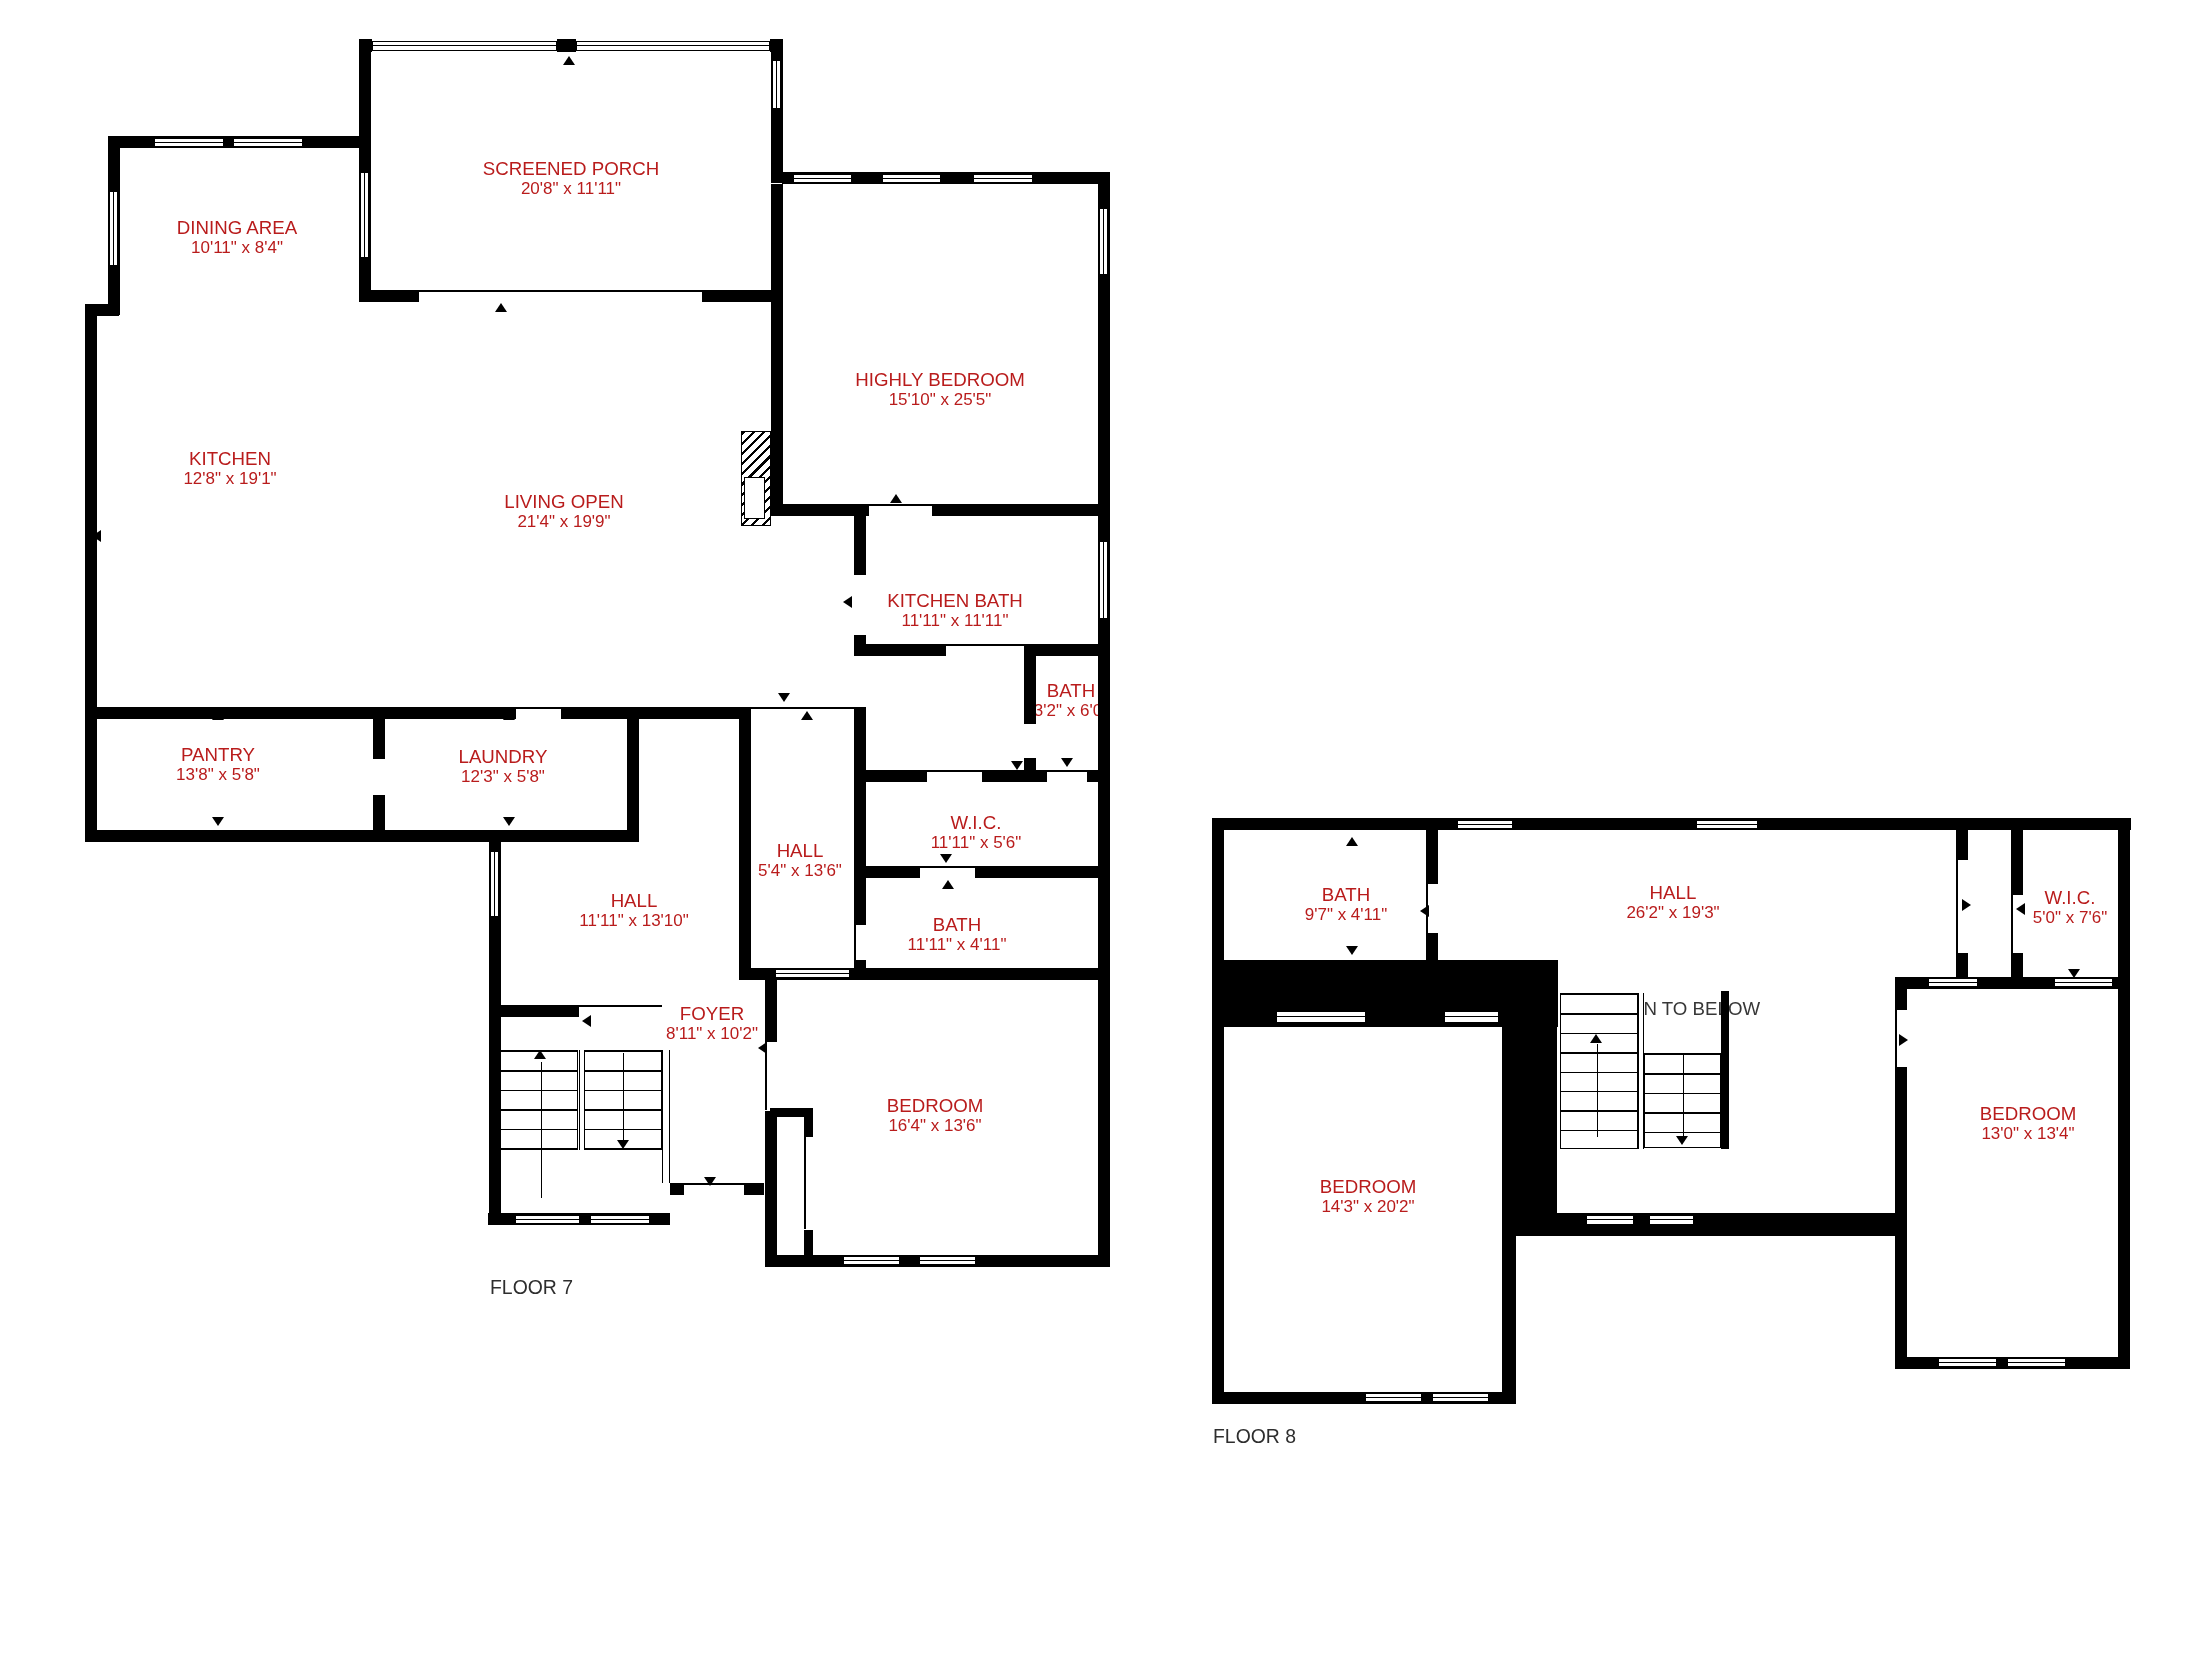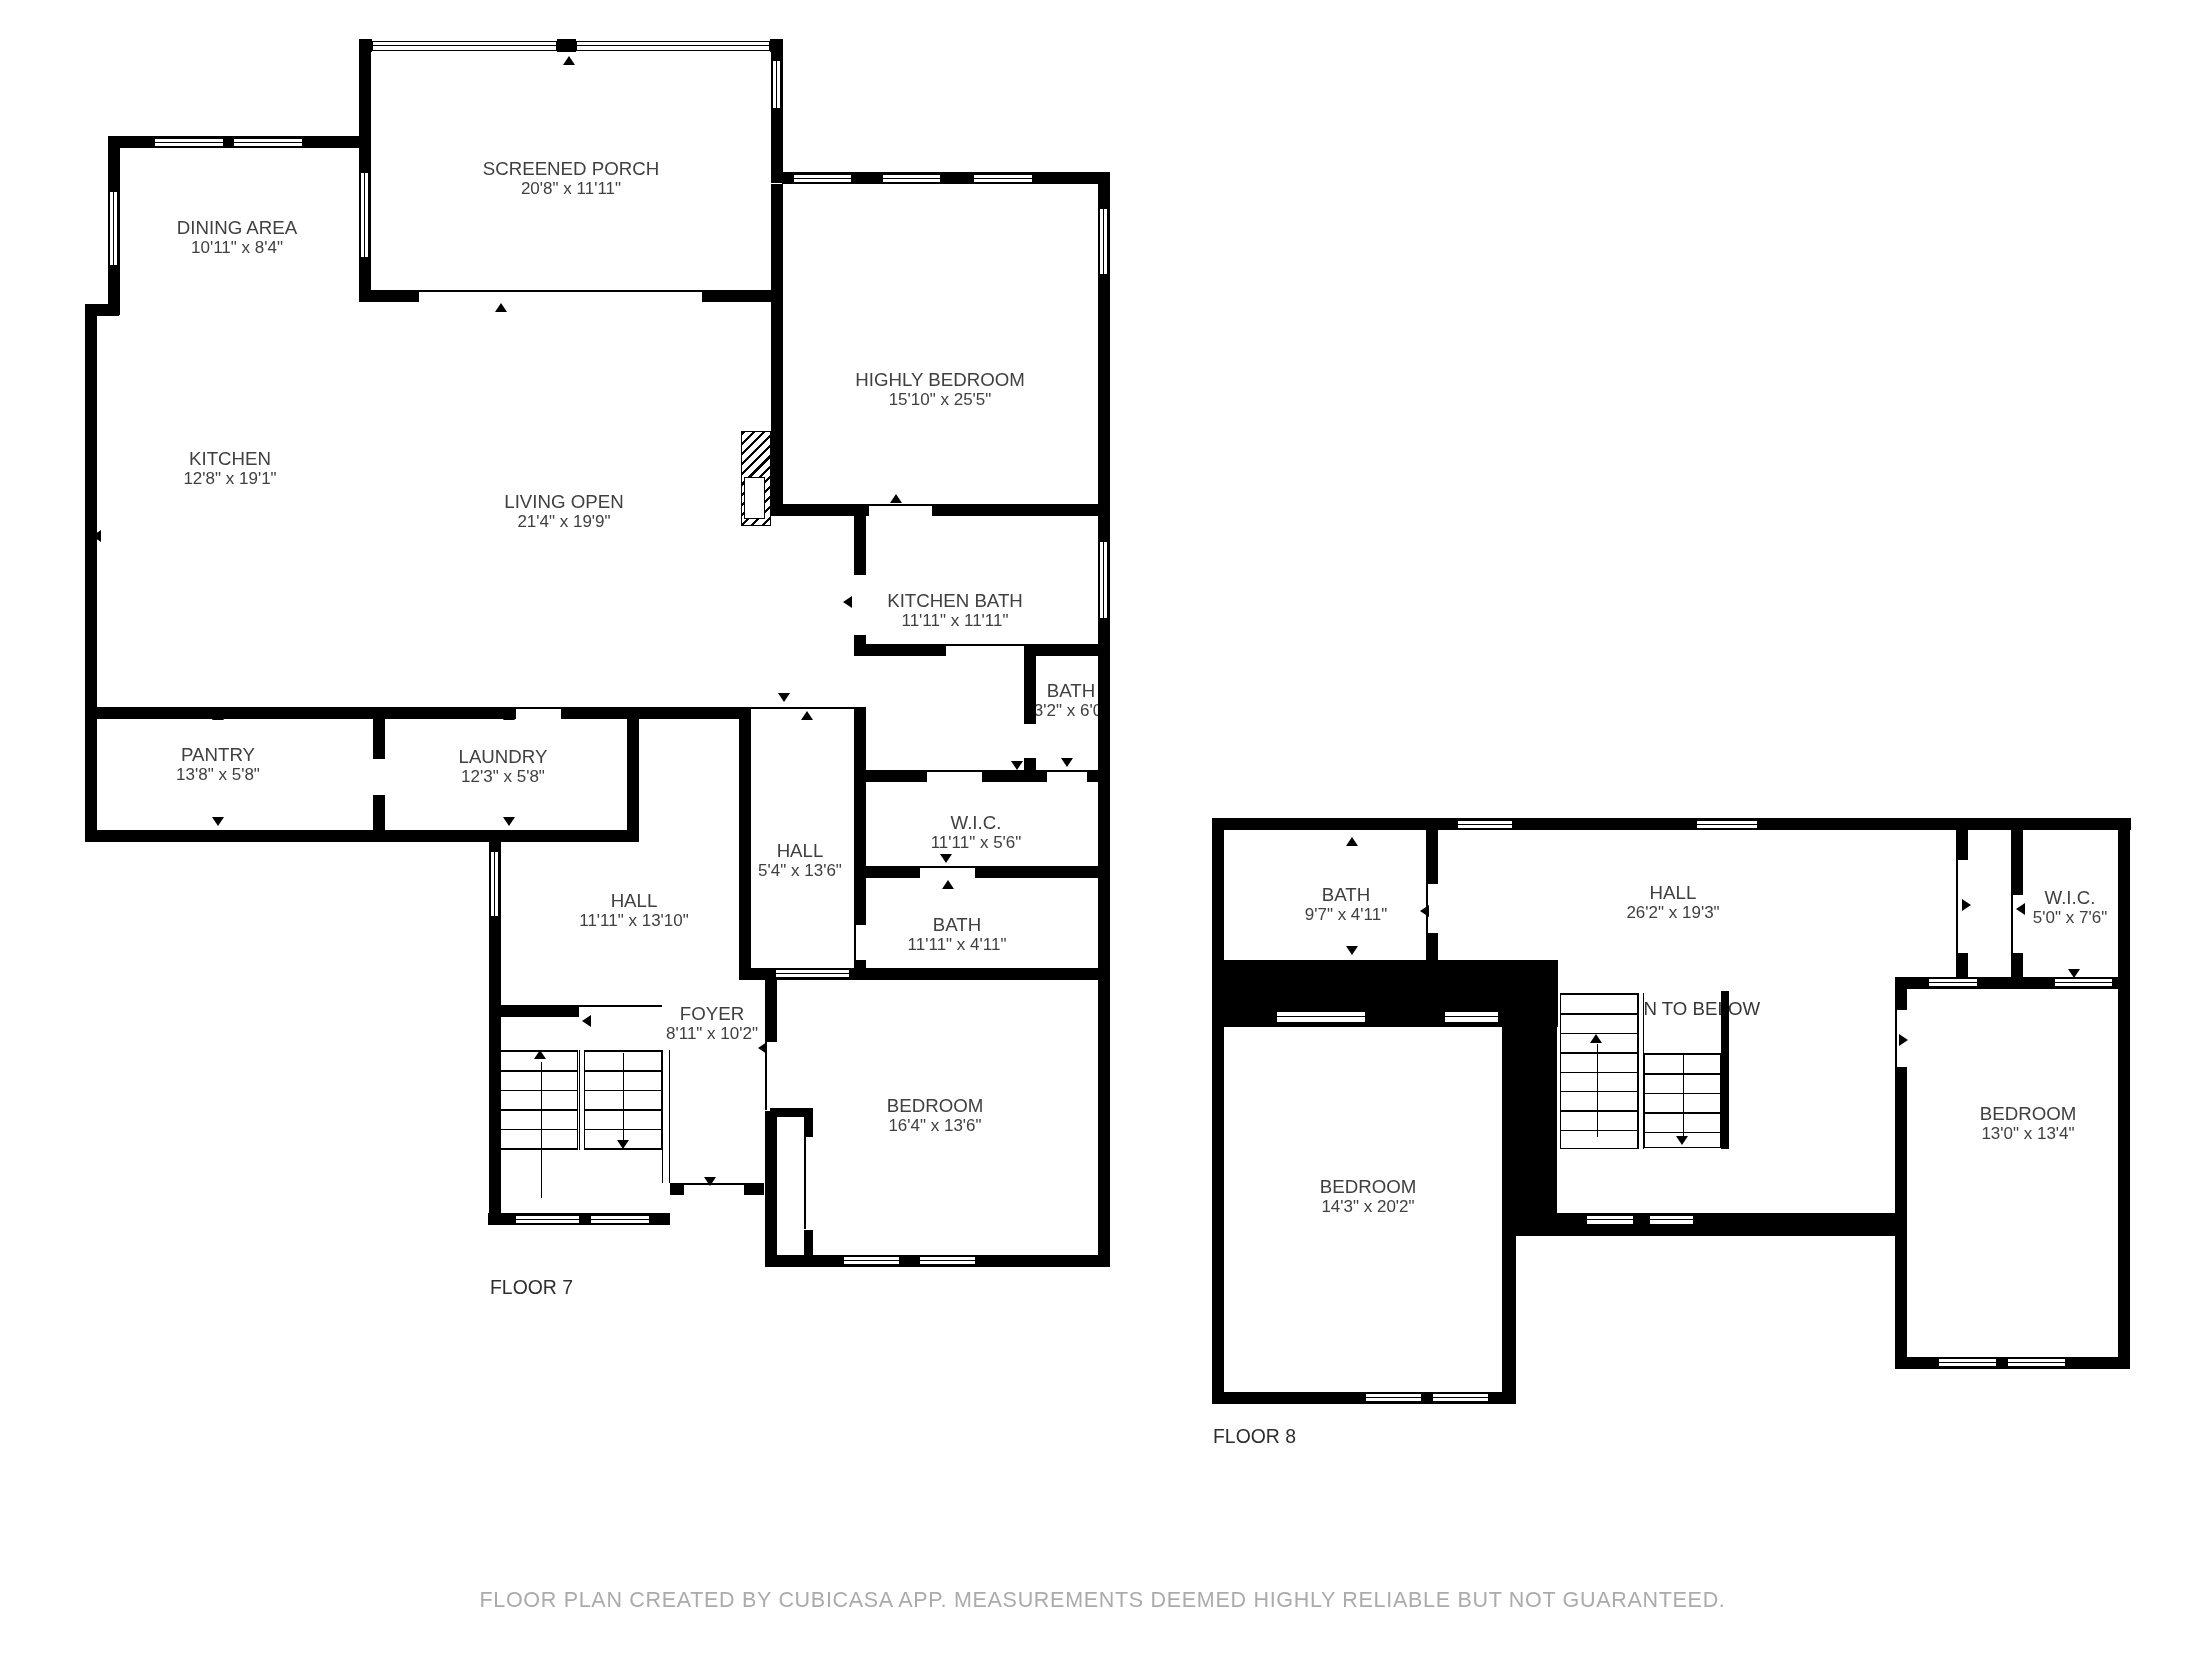--- a/index.html
+++ b/index.html
@@ -15,21 +15,21 @@
   .rail{position:absolute;background:#fff;border-left:1.4px solid #000;border-right:1.4px solid #000;box-sizing:border-box;}
   .aline{position:absolute;width:1.4px;background:#000;}
   .tri{position:absolute;width:0;height:0;}
   .tri.u{border-left:6.5px solid transparent;border-right:6.5px solid transparent;border-bottom:9.3px solid #000;}
   .tri.d{border-left:6.5px solid transparent;border-right:6.5px solid transparent;border-top:9.3px solid #000;}
   .tri.l{border-top:6.5px solid transparent;border-bottom:6.5px solid transparent;border-right:9.3px solid #000;}
   .tri.r{border-top:6.5px solid transparent;border-bottom:6.5px solid transparent;border-left:9.3px solid #000;}
   .hatch{position:absolute;border:1.4px solid #000;box-sizing:border-box;
          background:repeating-linear-gradient(135deg,#000 0 2.2px,#fff 2.2px 7.2px);}
   .hatch-inner{position:absolute;background:#fff;border:0.7px solid #000;}
-  .rl{position:absolute;transform:translate(-50%,-50%);text-align:center;color:#404040;
+  .rl{position:absolute;transform:translate(-50%,-50%);text-align:center;color:#b91c1c;
       white-space:nowrap;font-size:18.7px;line-height:20px;}
   .rl .d{font-size:17px;}
   .note{position:absolute;transform:translate(-50%,-50%);color:#373737;font-size:18.7px;white-space:nowrap;}
   .ftag{position:absolute;font-size:19.4px;color:#2e2e2e;}
   .footer{position:absolute;left:0;top:1588px;width:2205px;text-align:center;
           font-size:21.5px;color:#ababab;letter-spacing:0.7px;}
 </style>
 </head>
 <body>
 
@@ -116,21 +116,20 @@
     <div class="d">14'3" x 20'2"</div>
   </div>
   <div class="rl" style="left:2028px;top:1124px">
     <div class="n">BEDROOM</div>
     <div class="d">13'0" x 13'4"</div>
   </div>
   <div class="note" style="left:1682px;top:1009px">OPEN TO BELOW</div>
 
   <div class="ftag" style="left:490px;top:1276px">FLOOR 7</div>
   <div class="ftag" style="left:1213px;top:1425px">FLOOR 8</div>
-  <div class="footer">FLOOR PLAN CREATED BY CUBICASA APP. MEASUREMENTS DEEMED HIGHLY RELIABLE BUT NOT GUARANTEED.</div>
 <div class="wall" style="left: 359px; top: 39px; width: 13px; height: 13px;"></div>
     <div class="wall" style="left: 557px; top: 39px; width: 18.7px; height: 13px;"></div>
     <div class="wall" style="left: 770px; top: 39px; width: 13px; height: 13px;"></div>
     <div class="wall" style="left: 359px; top: 52px; width: 11.5px; height: 249px;"></div>
     <div class="wall" style="left: 771px; top: 52px; width: 11.5px; height: 131px;"></div>
     <div class="wall" style="left: 359px; top: 290px; width: 60px; height: 11.5px;"></div>
     <div class="wall" style="left: 702px; top: 290px; width: 80px; height: 11.5px;"></div>
     <div class="wall" style="left: 771px; top: 184px; width: 11.5px; height: 332px;"></div>
     <div class="wall" style="left: 108px; top: 136px; width: 263px; height: 11.5px;"></div>
     <div class="wall" style="left: 108px; top: 136px; width: 11.5px; height: 179px;"></div>

